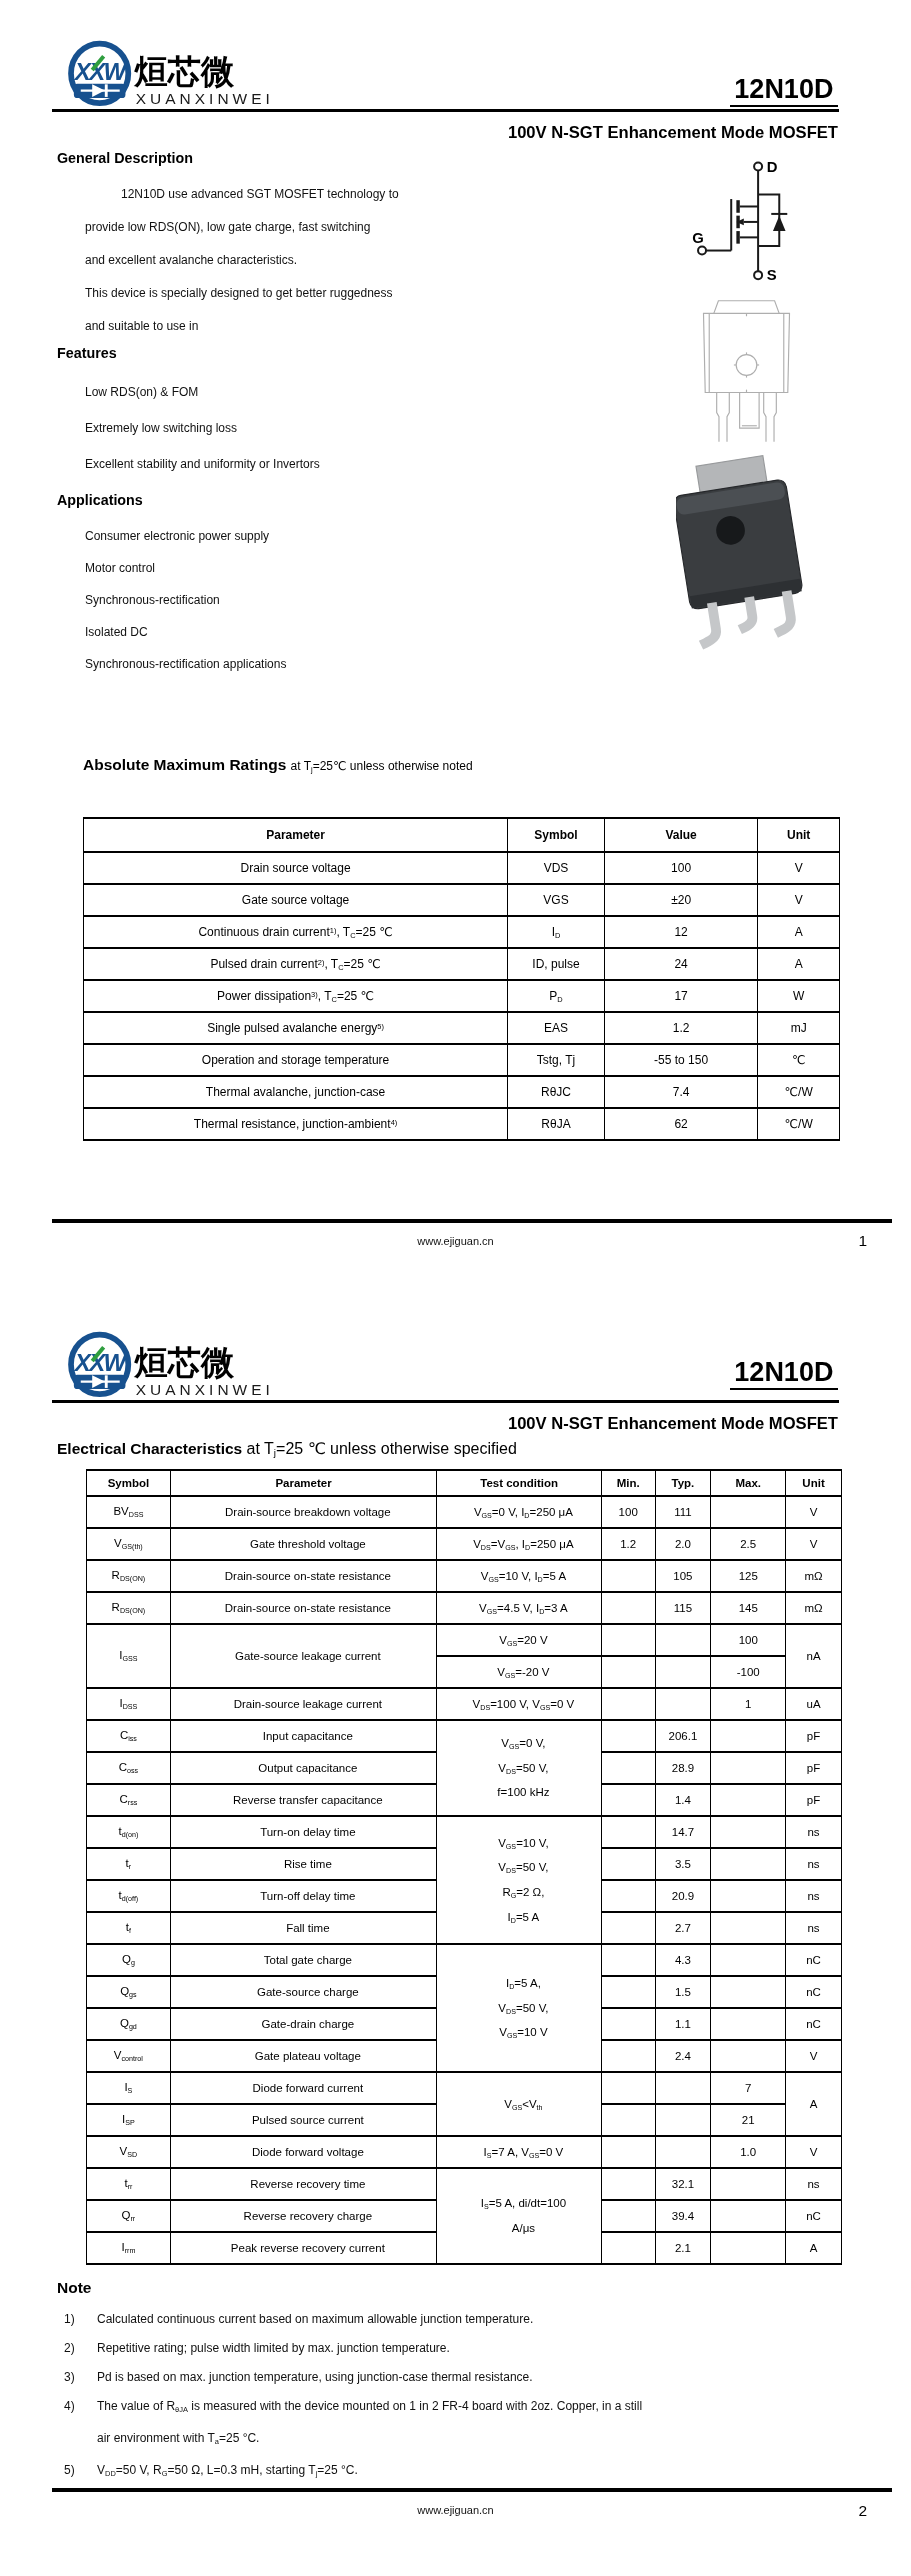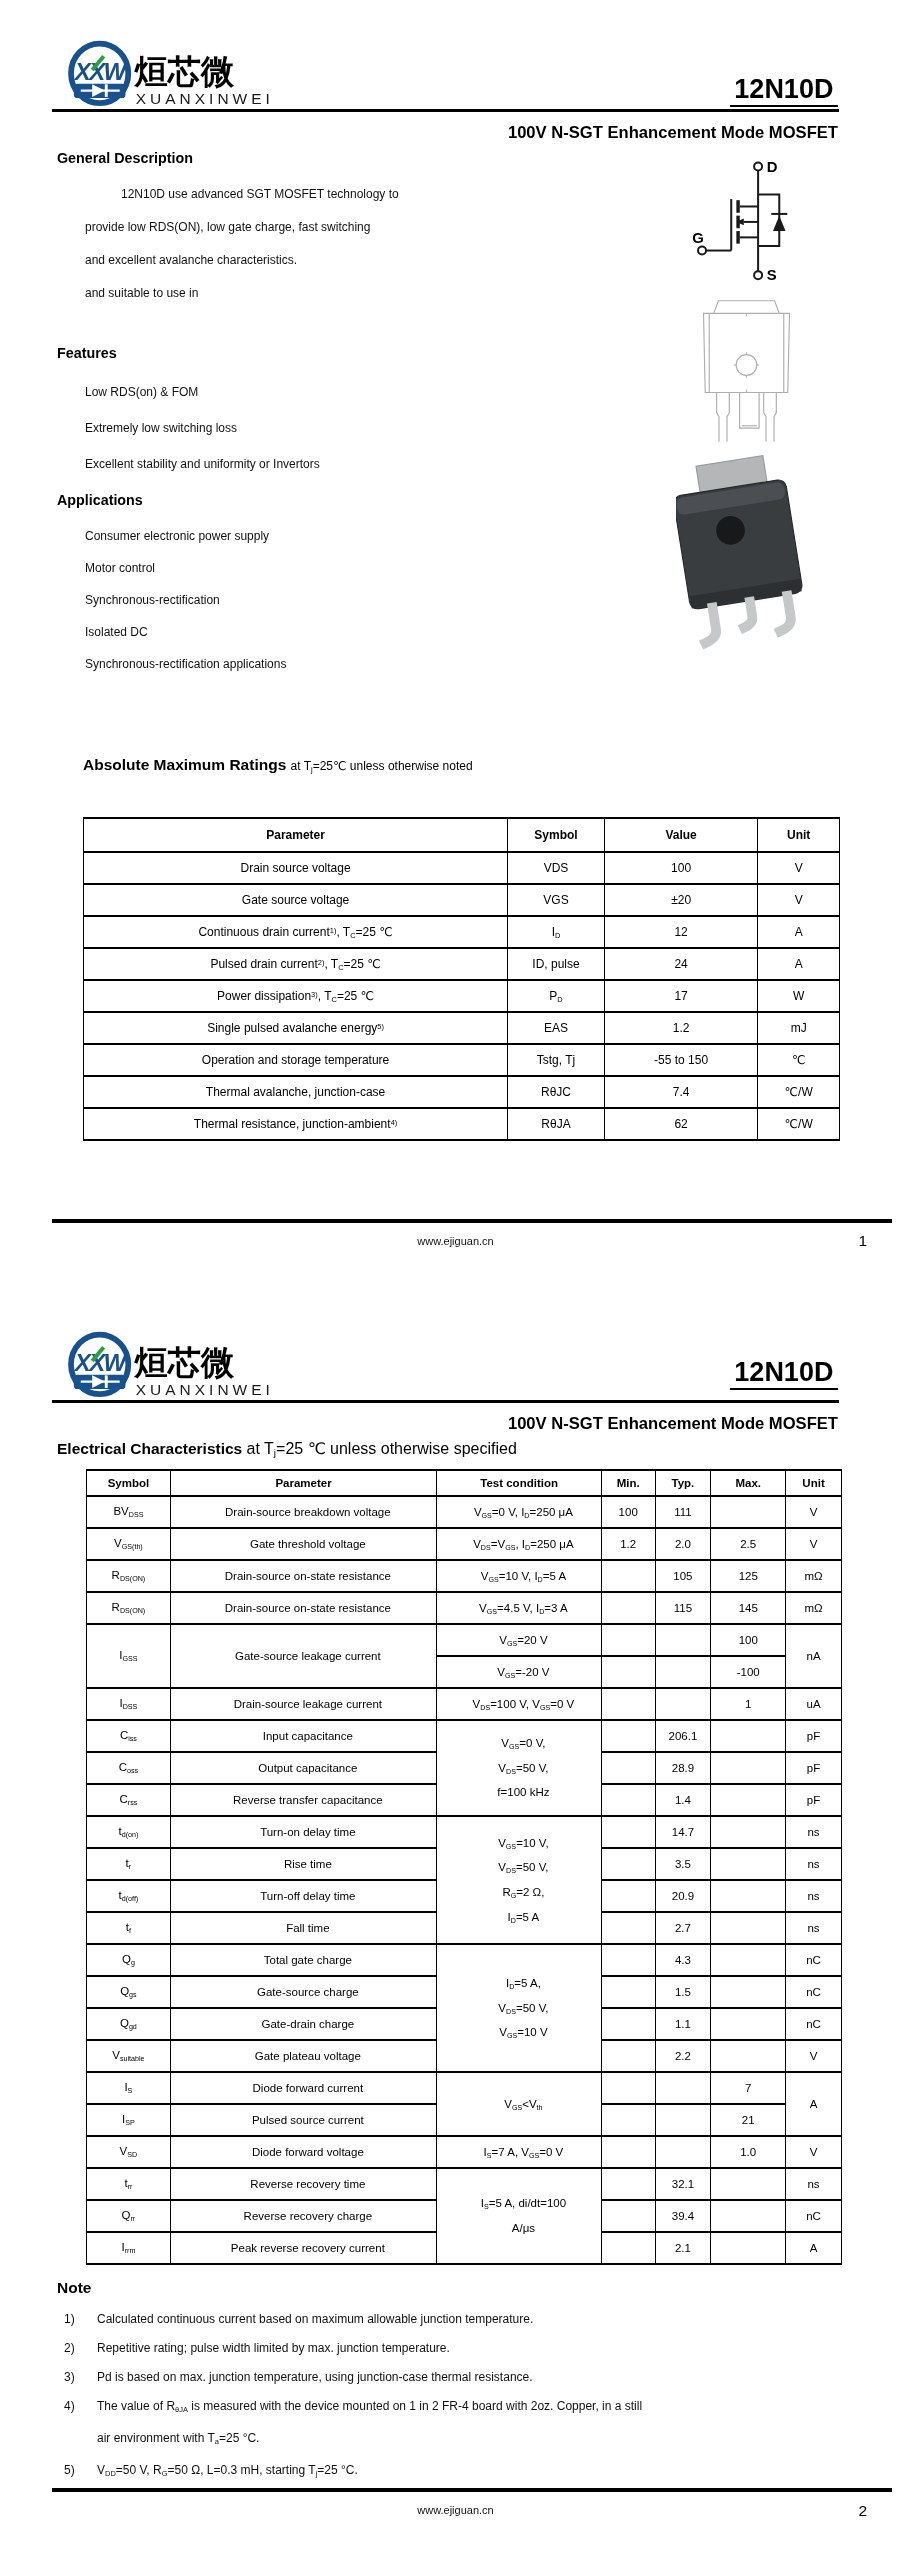--- a/index.html
+++ b/index.html
@@ -107,20 +107,21 @@
     </svg>
     <div class="part-no">12N10D</div>
     <div class="hdr-rule"></div>
     <div class="subtitle">100V N-SGT Enhancement Mode MOSFET</div>
 
     <div class="sec-h gd-h">General Description</div>
     <div class="txtcol gd-lines">
       <div class="ln">12N10D use advanced SGT  MOSFET technology to</div>
       <div class="ln">provide low RDS(ON), low gate charge, fast  switching</div>
       <div class="ln">and excellent avalanche characteristics.</div>
+      <div class="ln">This device is specially designed to get better ruggedness</div>
       <div class="ln">and suitable to use in</div>
     </div>
 
     <div class="sec-h ft-h">Features</div>
     <div class="txtcol ft-lines">
       <div class="ln">Low RDS(on) &amp; FOM</div>
       <div class="ln">Extremely low switching loss</div>
       <div class="ln">Excellent stability and uniformity or Invertors</div>
     </div>
 
@@ -459,24 +460,24 @@
           </tr>
         <tr>
             <td>Q<sub>gd</sub></td>
             <td class="par">Gate-drain charge</td>
             <td></td>
             <td>1.1</td>
             <td></td>
             <td>nC</td>
           </tr>
         <tr>
-            <td>V<sub>suitable</sub></td>
+            <td>V<sub>control</sub></td>
             <td class="par">Gate plateau voltage</td>
             <td></td>
-            <td>2.2</td>
+            <td>2.4</td>
             <td></td>
             <td>V</td>
           </tr>
         <tr>
             <td>I<sub>S</sub></td>
             <td class="par">Diode forward current</td>
             <td class="cond" rowspan="2">V<sub>GS</sub>&lt;V<sub>th</sub></td>
             <td></td>
             <td></td>
             <td>7</td>

